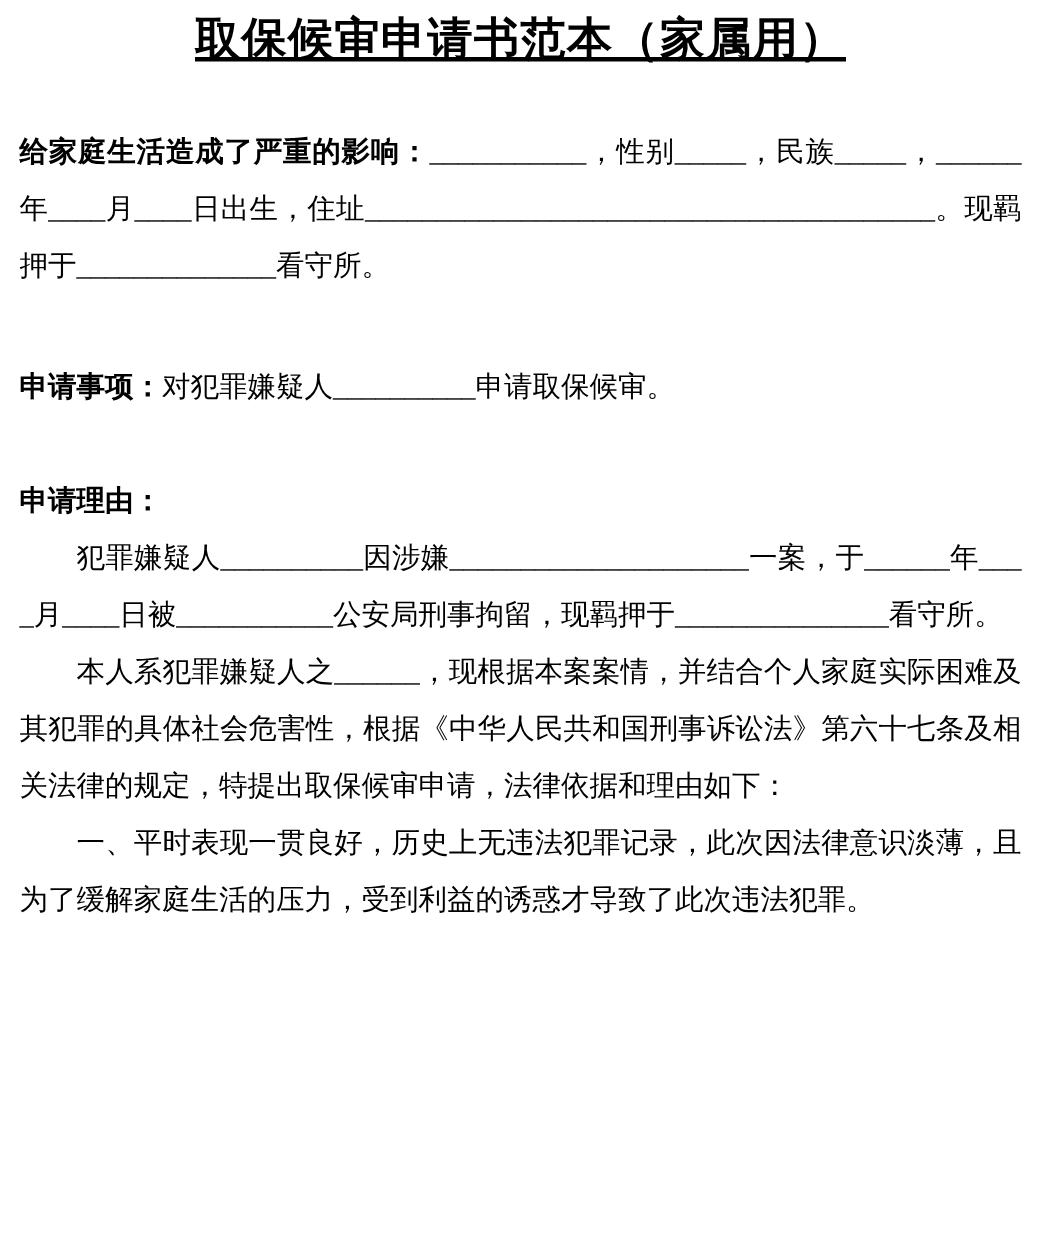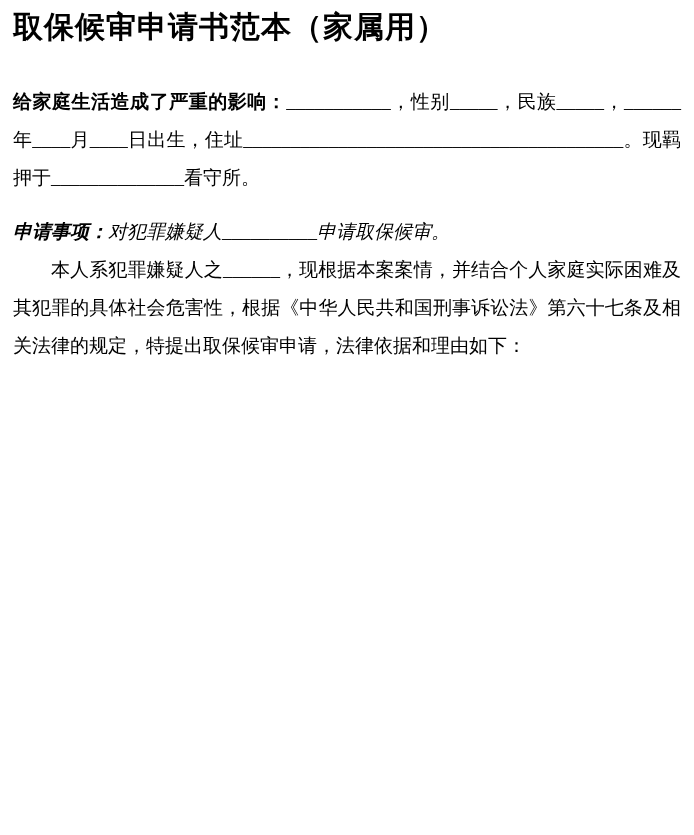--- a/index.html
+++ b/index.html
@@ -16,55 +16,59 @@
     background: #ffffff;
     color: #000000;
     font-family: "Liberation Serif", "DejaVu Serif", serif;
     font-size: 19px;
     line-height: 38px;
     overflow: hidden;
   }
   .title {
     font-size: 30px;
     font-weight: bold;
+    text-align: center;
     line-height: 42px;
     margin: 2px 0 35px 0;
     letter-spacing: 1px;
+    text-decoration: underline;
   }
   p.para {
     margin: 0;
     text-align: justify;
     word-break: break-all;
     overflow-wrap: break-word;
   }
   p.indent {
     text-indent: 2em;
   }
   p.gap-sm {
-    margin-top: 16px;
-    font-style: italic;
+    margin-top: 43px;
   }
   p.gap-md {
     margin-top: 38px;
   }
   .label {
     font-weight: bold;
   }
 </style>
 </head>
 <body>
 
 <div class="page">
 
   <h1 class="title">取保候审申请书范本（家属用）</h1>
 
 
   <p class="para"><span class="label">给家庭生活造成了严重的影响：</span><span>___________，性别_____，民族_____，______年____月____日出生，住址________________________________________。现羁押于______________看守所。</span></p>
 
   <p class="para gap-sm"><span class="label">申请事项：</span><span>对犯罪嫌疑人__________申请取保候审。</span></p>
 
+  <p class="para gap-md"><span class="label">申请理由：</span><span></span></p>
 
+  <p class="para indent"><span>犯罪嫌疑人__________因涉嫌_____________________一案，于______年____月____日被___________公安局刑事拘留，现羁押于_______________看守所。</span></p>
 
   <p class="para indent"><span>本人系犯罪嫌疑人之______，现根据本案案情，并结合个人家庭实际困难及其犯罪的具体社会危害性，根据《中华人民共和国刑事诉讼法》第六十七条及相关法律的规定，特提出取保候审申请，法律依据和理由如下：</span></p>
 
+  <p class="para indent"><span>一、平时表现一贯良好，历史上无违法犯罪记录，此次因法律意识淡薄，且为了缓解家庭生活的压力，受到利益的诱惑才导致了此次违法犯罪。</span></p>
 
 
 </div>
 
 </body></html>

